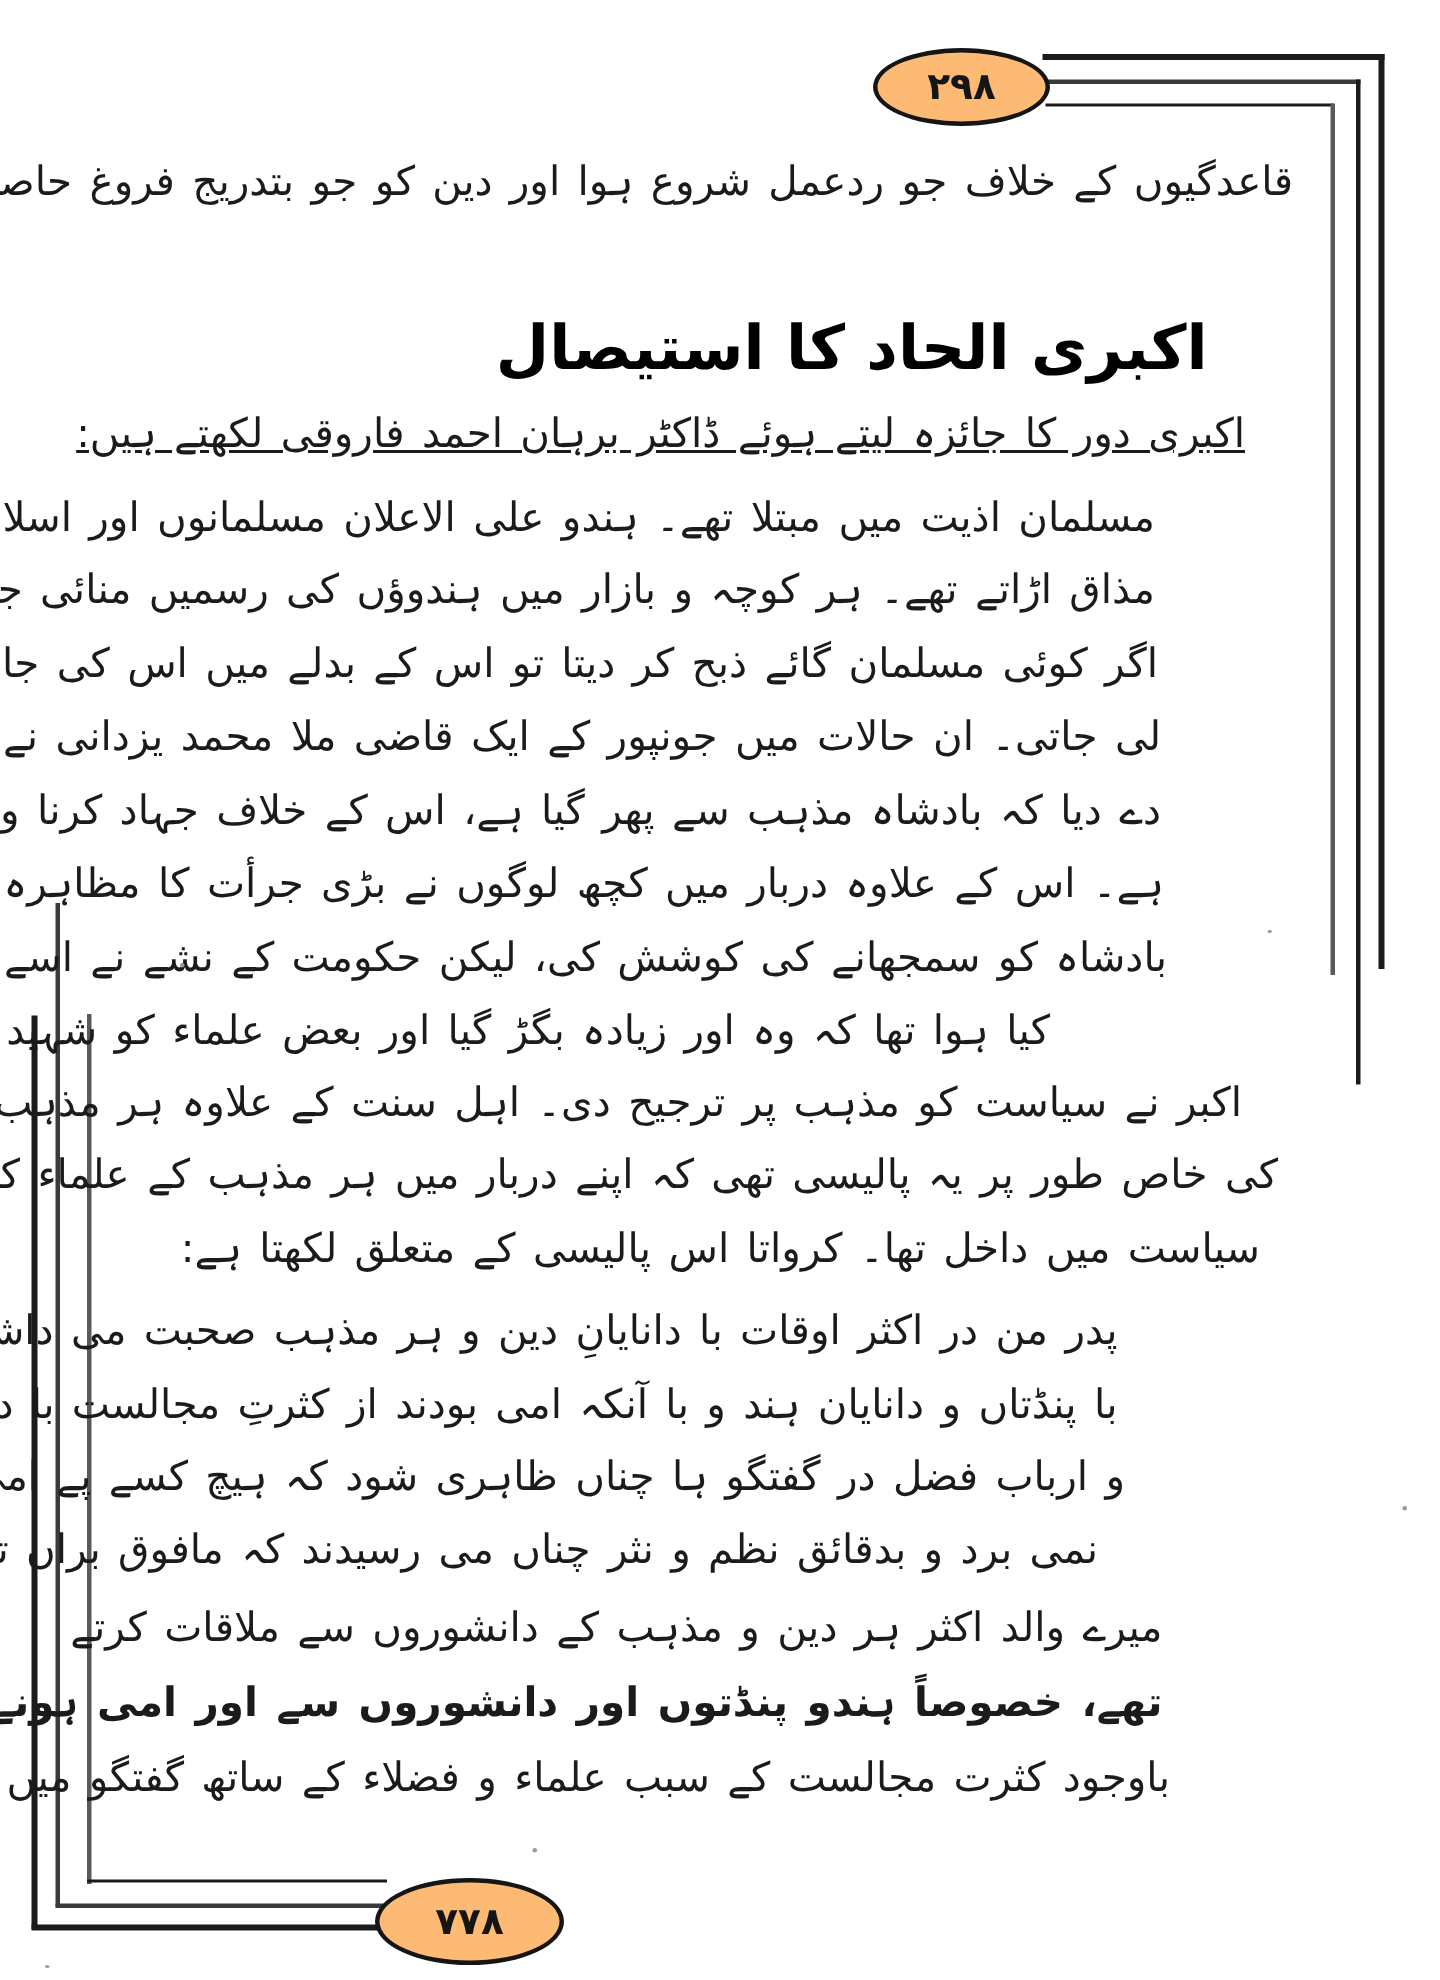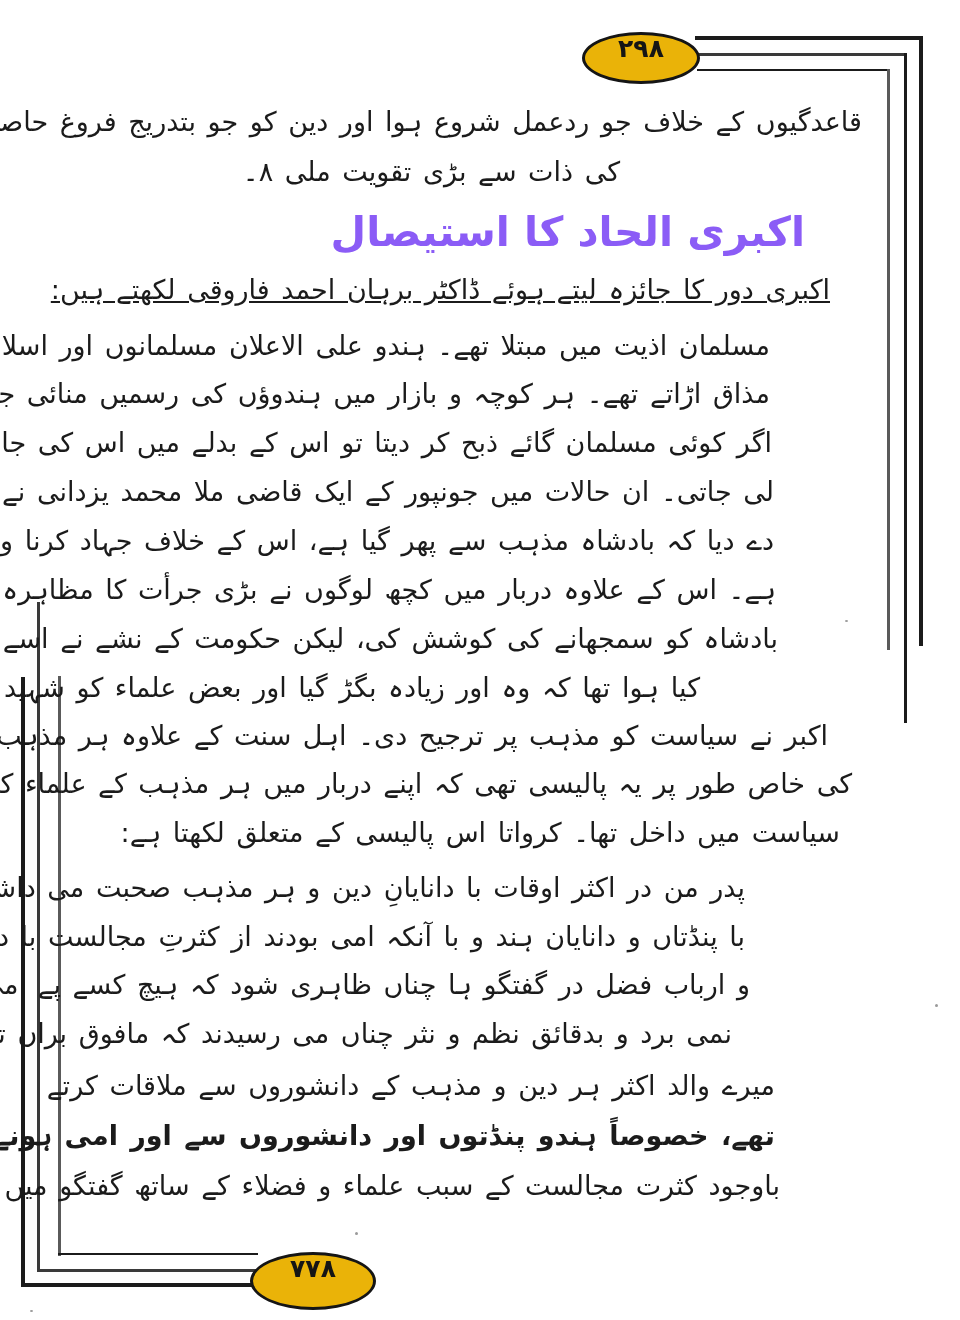--- a/index.html
+++ b/index.html
@@ -20,31 +20,31 @@
     line-height:44px;
     color:#1b1b1b;
     word-spacing:3px;
   }
   .heading-line{
     position:absolute;
     white-space:nowrap;
     font-size:41px;
     line-height:60px;
     font-weight:bold;
-    color:#8b5cf6;
+    color:#000000;
   }
   .rule{position:absolute;background:#1b1b1b;}
   .rule.mid{background:#3a3a3a;}
   .rule.light{background:#5a5a5a;}
   .oval{
     position:absolute;
     border:3px solid #151515;
     border-radius:50%;
-    background:#eab308;
-    display:flex;justify-content:center;
+    background:#fdba74;
+    display:flex;align-items:center;justify-content:center;
     z-index:5;
   }
   .oval .num{
     font-size:25px;font-weight:bold;color:#151515;
     letter-spacing:4px;
     transform:translateY(-1px);
   }
   .speck{position:absolute;background:#9a9a9a;border-radius:50%;}
 </style>
 </head>
@@ -67,21 +67,20 @@
   <div class="rule" style="left:21px; top:1283px; width:245px; height:4px;"></div>
 
   <div class="oval" style="left:582px; top:32px; width:112px; height:46px;">
     <span class="num">۲۹۸</span>
   </div>
   <div class="oval" style="left:250px; top:1252px; width:120px; height:52px;">
     <span class="num">۷۷۸</span>
   </div>
 
   <div class="line" style="top:100px; right:98px;">قاعدگیوں کے خلاف جو ردعمل شروع ہوا اور دین کو جو بتدریج فروغ حاصل ہوا اس کو حضرت مجدد علیہ الرحمۃ</div>
-  <div class="line" style="top:150px; right:340px;">کی ذات سے بڑی تقویت ملی ۸۔</div>
 
   <div class="heading-line" style="top:202px; right:155px;">اکبری الحاد کا استیصال</div>
 
   <div class="line" style="top:268px; right:130px;text-decoration:underline;">اکبری دور کا جائزہ لیتے ہوئے ڈاکٹر برہان احمد فاروقی لکھتے ہیں:</div>
 
   <div class="line" style="top:324px; right:190px;">مسلمان اذیت میں مبتلا تھے۔ ہندو علی الاعلان مسلمانوں اور اسلام کا</div>
   <div class="line" style="top:372px; right:190px;">مذاق اڑاتے تھے۔ ہر کوچہ و بازار میں ہندوؤں کی رسمیں منائی جاتیں۔</div>
   <div class="line" style="top:421px; right:188px;">اگر کوئی مسلمان گائے ذبح کر دیتا تو اس کے بدلے میں اس کی جان لے</div>
   <div class="line" style="top:470px; right:186px;">لی جاتی۔ ان حالات میں جونپور کے ایک قاضی ملا محمد یزدانی نے فتویٰ</div>
   <div class="line" style="top:519px; right:186px;">دے دیا کہ بادشاہ مذہب سے پھر گیا ہے، اس کے خلاف جہاد کرنا واجب</div>

